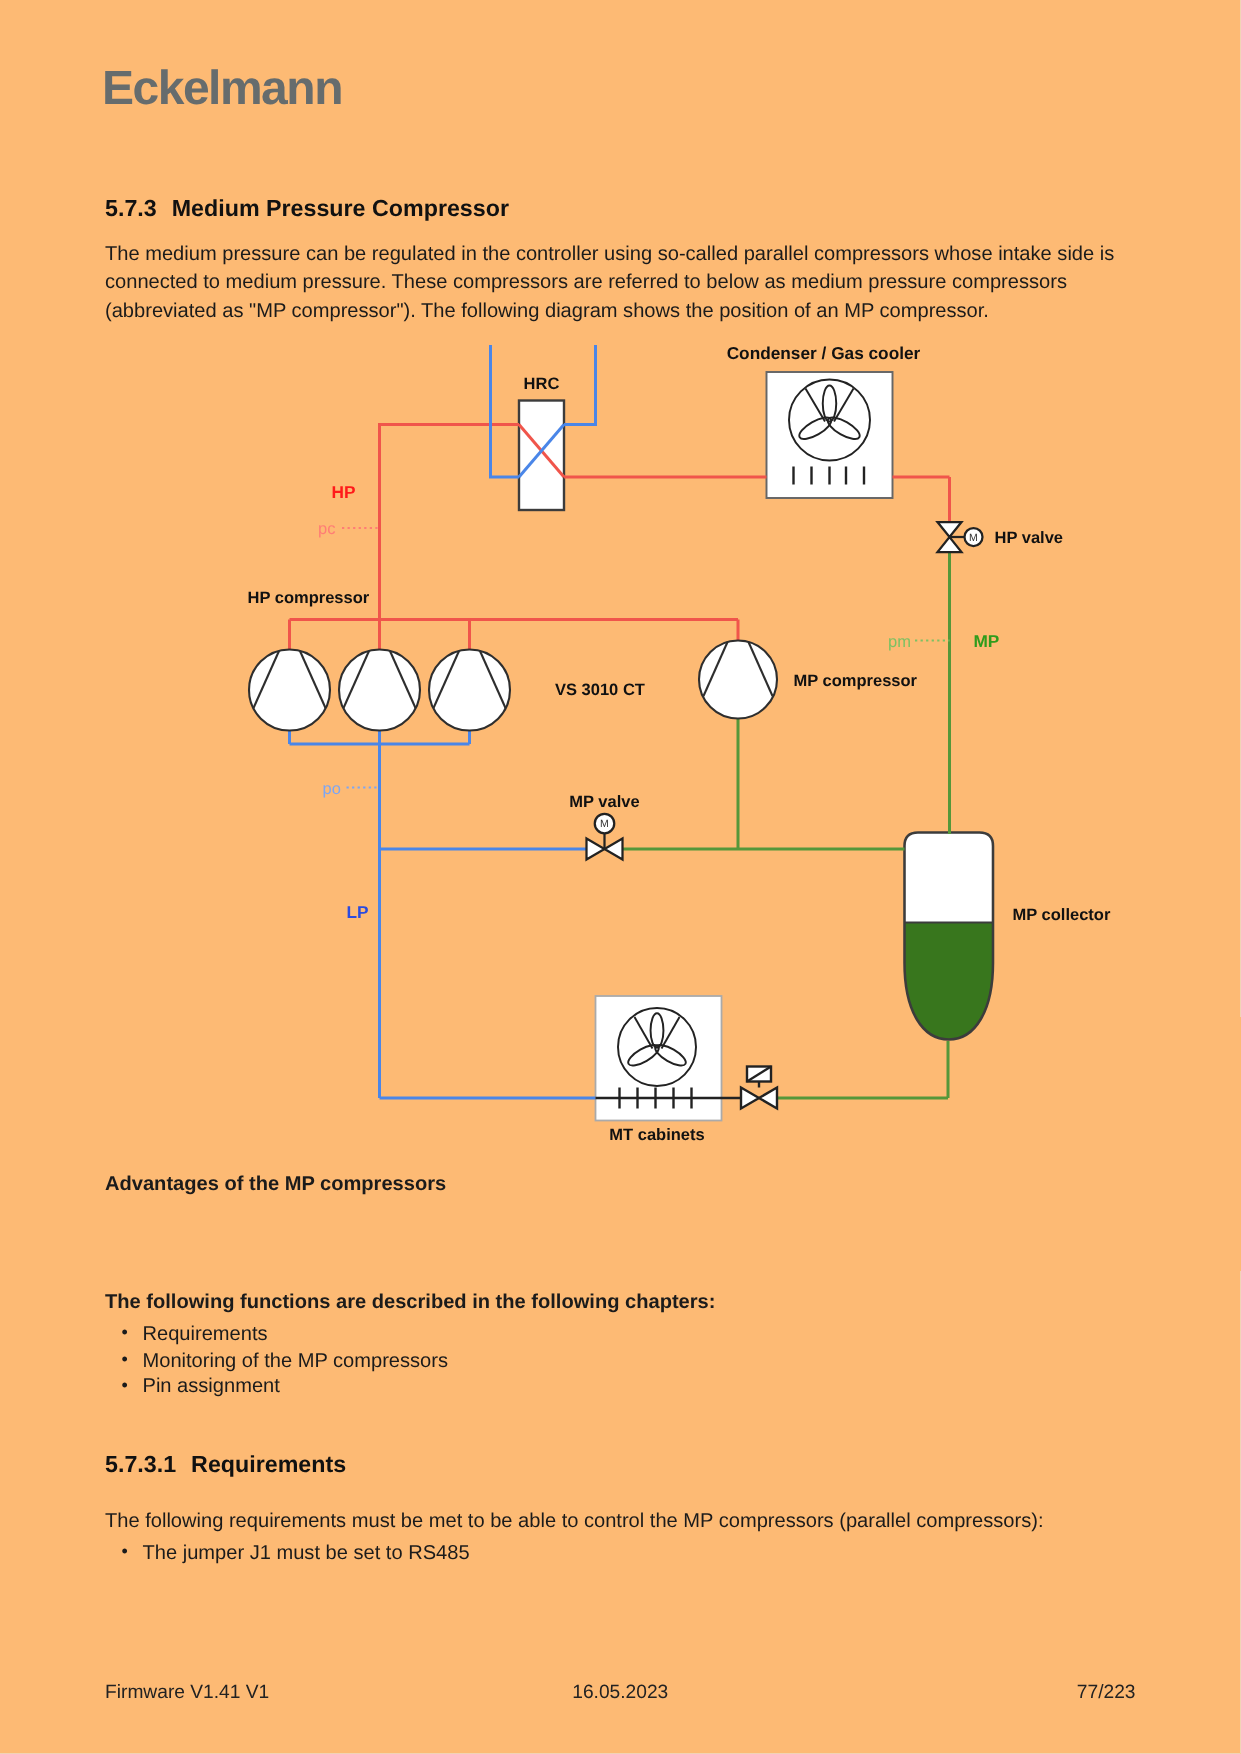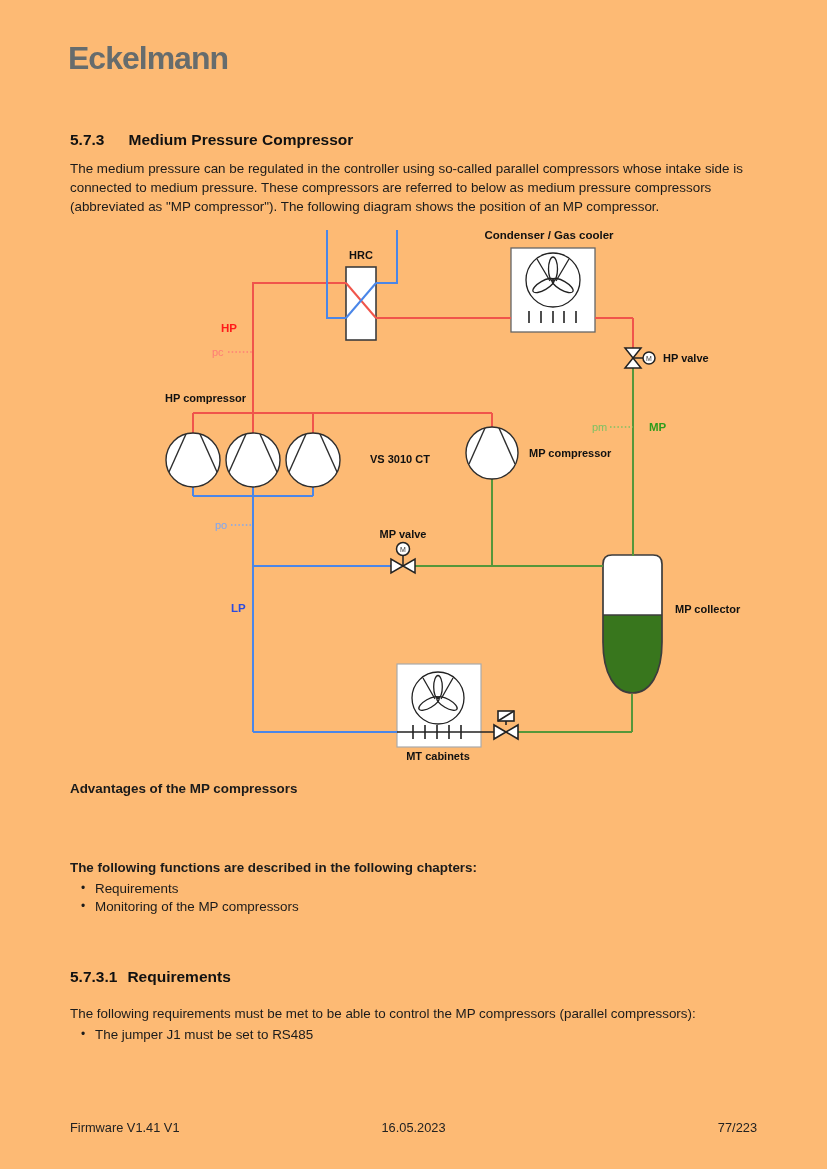--- a/index.html
+++ b/index.html
@@ -7,21 +7,21 @@
     position:relative;width:827px;height:1169px;margin:0 auto;background:#fdba74;
     font-family:"Liberation Sans",sans-serif;color:#1b1b1b;overflow:hidden;
   }
   .abs{position:absolute;}
   .logo{
     left:68px;top:40px;font-size:32px;font-weight:700;color:#666c6d;letter-spacing:-1px;
   }
   h1.sec{
     left:70px;top:131px;margin:0;font-size:15.5px;font-weight:700;color:#111;
   }
-  h1.sec .num{margin-right:24px;text-align:center;}
+  h1.sec .num{margin-right:10px;text-align:center;}
   .body-text{
     left:70px;top:159px;width:697px;font-size:13.4px;line-height:19px;margin:0;
   }
   .bold-line{font-weight:700;font-size:13.4px;margin:0;}
   .adv-head{left:70px;top:781px;}
   .adv-text{left:70px;top:802px;width:700px;font-size:13.4px;line-height:19px;margin:0;}
   .func-head{left:70px;top:860px;}
   .blist{left:78px;top:880px;width:690px;margin:0;padding:0;list-style:none;font-size:13.4px;}
   .blist li{position:relative;padding-left:17px;line-height:17.5px;margin:0;}
   .blist li::before{content:"•";position:absolute;left:3px;top:0;font-size:12px;}
@@ -197,20 +197,21 @@
     <text class="plabel" x="592" y="431" fill="#7cc163">pm</text>
     <text class="plabel-b" x="649" y="431" fill="#2f9c1c">MP</text>
   </svg>
 
   <p class="abs bold-line adv-head">Advantages of the MP compressors</p>
   <p class="abs bold-line func-head">The following functions are described in the following chapters:</p>
 
   <ul class="abs blist">
     <li>Requirements</li>
     <li>Monitoring of the MP compressors</li>
+    <li>Pin assignment</li>
   </ul>
 
   <h2 class="abs sec"><span class="num">5.7.3.1</span><span>Requirements</span></h2>
 
   <p class="abs req-intro">The following requirements must be met to be able to control the MP compressors (parallel compressors):</p>
 
   <ul class="abs blist rlist">
     <li>The jumper J1 must be set to RS485</li>
   </ul>
 

